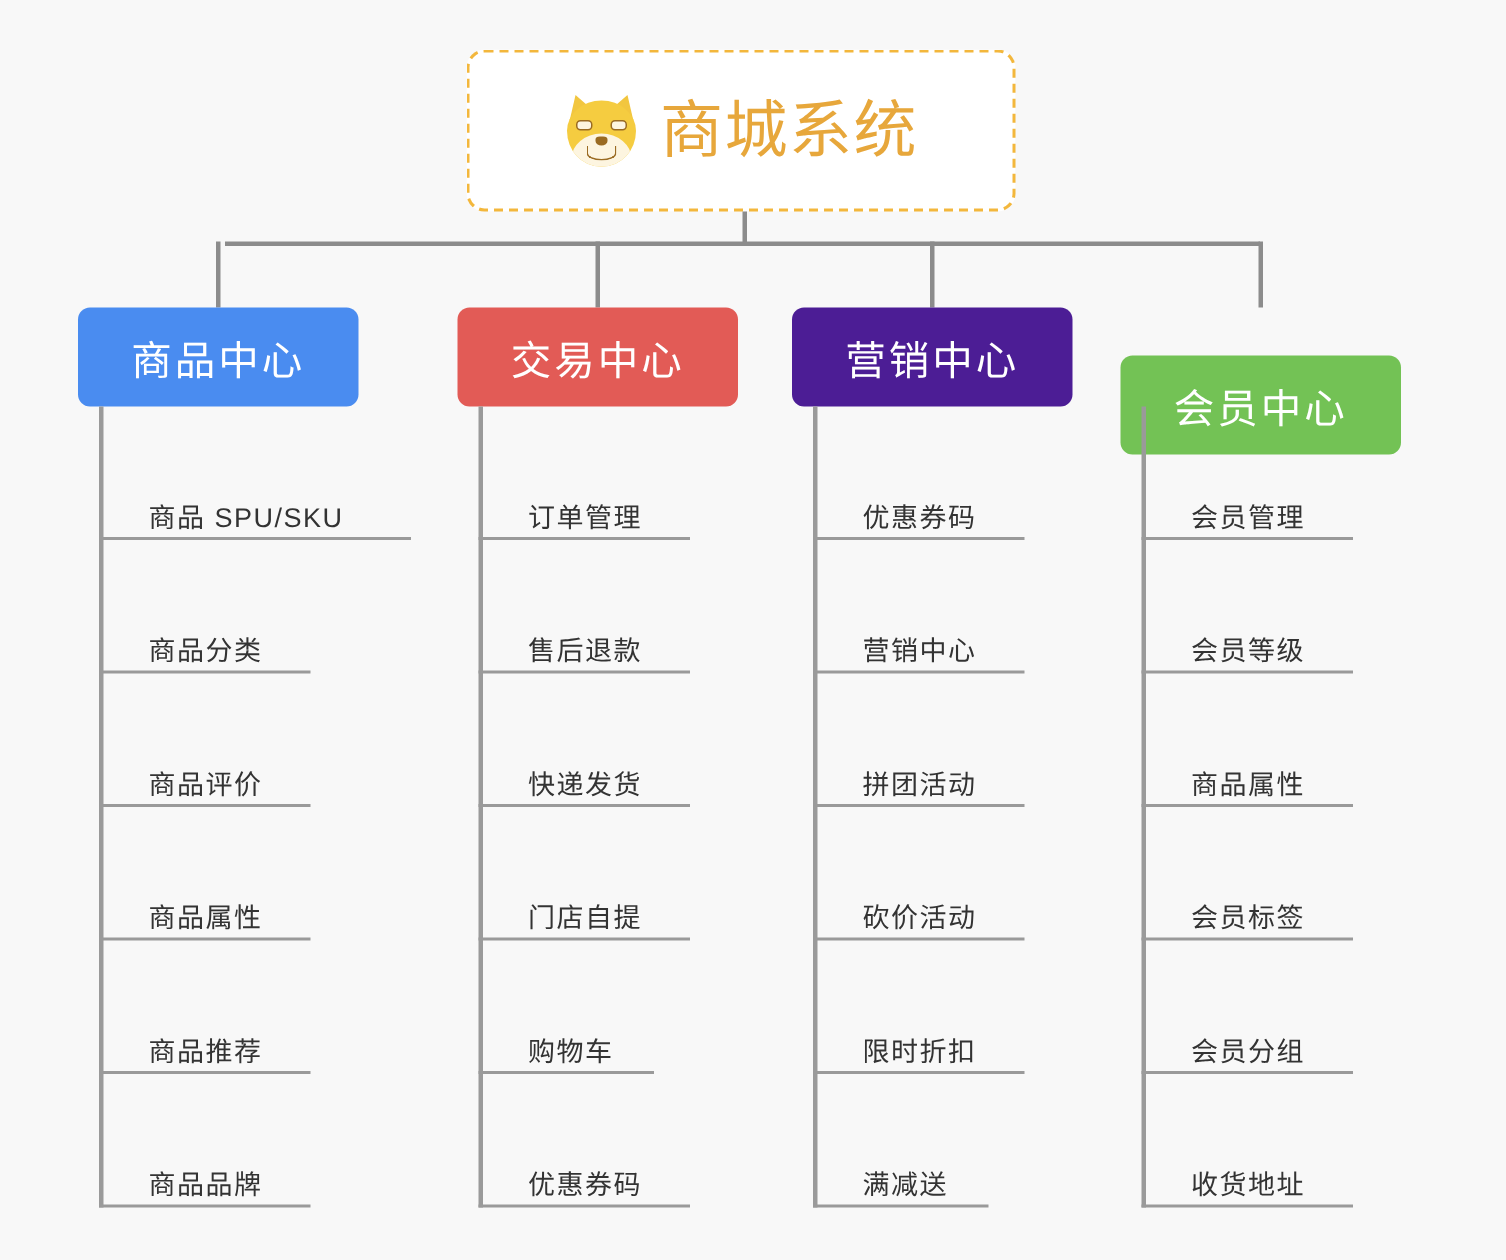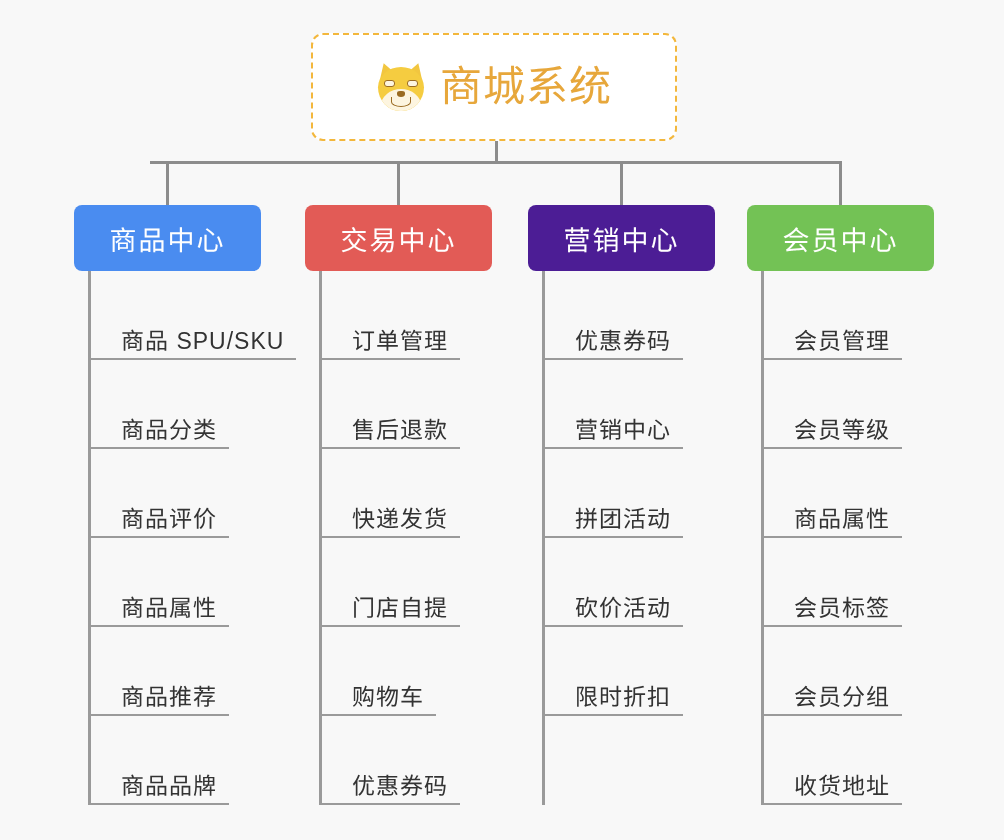--- a/index.html
+++ b/index.html
@@ -137,21 +137,21 @@
     width: 690px;
   }
 
   
   .column {
     position: absolute;
     top: 0;
     width: 230px;
     height: 840px;
   }
-  .col-0 { left: 74px; }
+  .col-0 { left: 52px; }
   .col-1 { left: 305px; }
   .col-2 { left: 528px; }
   .col-3 { left: 747px; }
 
   .branch-drop {      
     position: absolute;
     top: 161px;
     left: 92px;
     width: 3px;
     height: 44px;
@@ -193,21 +193,21 @@
     position: relative;
     height: 89px;
     display: flex;
     align-items: flex-end;
     padding-left: 33px;
     box-sizing: border-box;
   }
   .child-label {
     position: relative;
     display: inline-block;
-    font-size: 23px;
+    font-size: 18px;
     color: #333333;
     letter-spacing: 1px;
     white-space: nowrap;
     padding-bottom: 4px;
   }
   .child-rule {
     position: absolute;
     left: 0;
     bottom: 0;
     height: 2px;
@@ -317,26 +317,30 @@
             <span class="child-rule" style="width: 141px;"></span>
           </div>
           <div class="child-item">
             <span class="child-label">砍价活动</span>
             <span class="child-rule" style="width: 141px;"></span>
           </div>
           <div class="child-item">
             <span class="child-label">限时折扣</span>
             <span class="child-rule" style="width: 141px;"></span>
           </div>
+          <div class="child-item">
+            <span class="child-label">满减送</span>
+            <span class="child-rule" style="width: 117px;"></span>
+          </div>
         </div>
         <div class="spine" style="height: 534px;"></div>
       </div>
       <div class="column col-3">
         <div class="branch-drop" style="background: rgb(140, 140, 140);"></div>
-        <div class="cat-box" style="background: rgb(115, 194, 85);">会员中心</div>
+        <div class="cat-box" style="background: rgb(115, 194, 85); margin-top: 32px;">会员中心</div>
         <div class="children">
           <div class="child-item">
             <span class="child-label">会员管理</span>
             <span class="child-rule" style="width: 141px;"></span>
           </div>
           <div class="child-item">
             <span class="child-label">会员等级</span>
             <span class="child-rule" style="width: 141px;"></span>
           </div>
           <div class="child-item">

